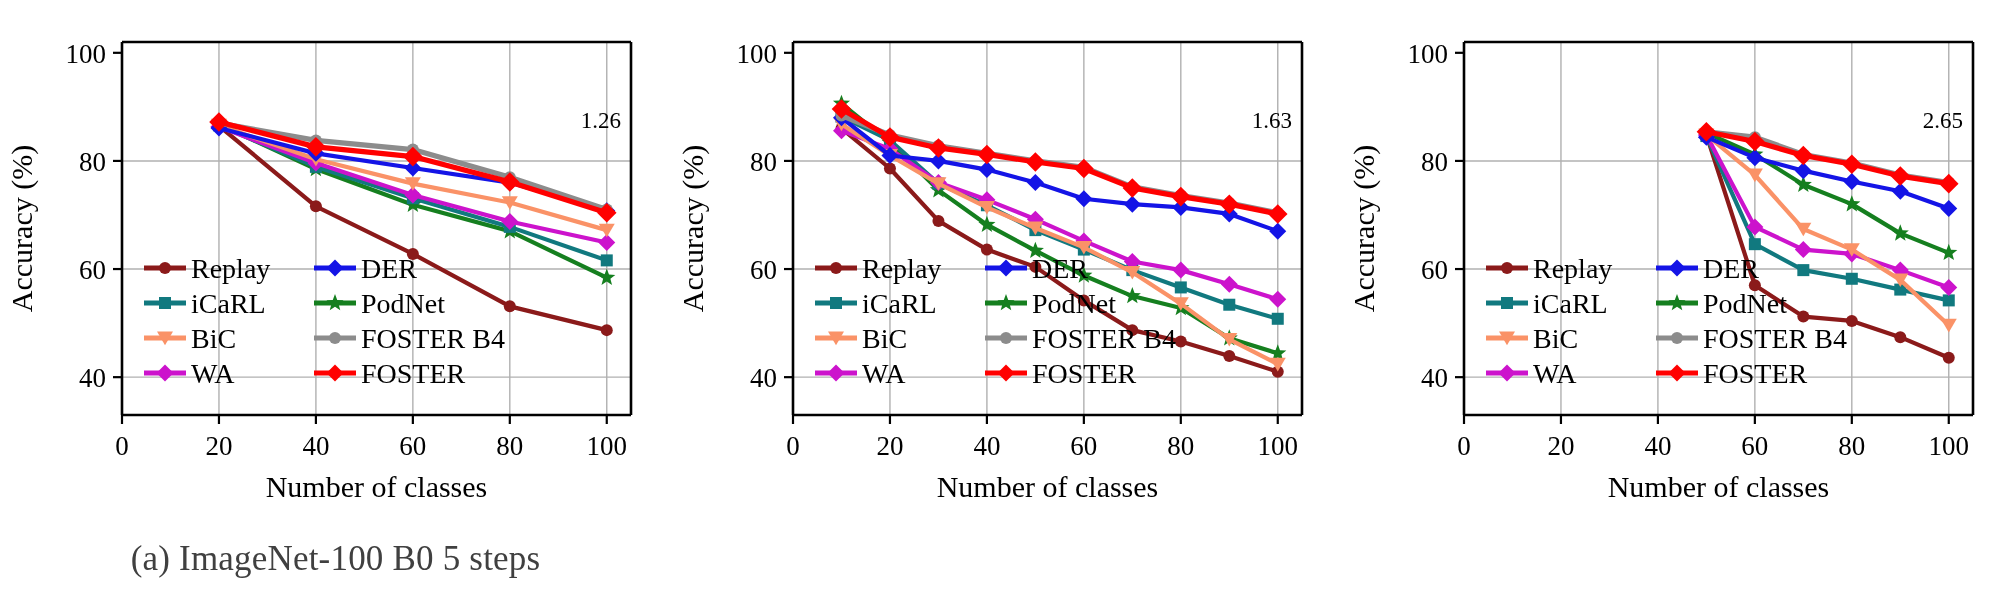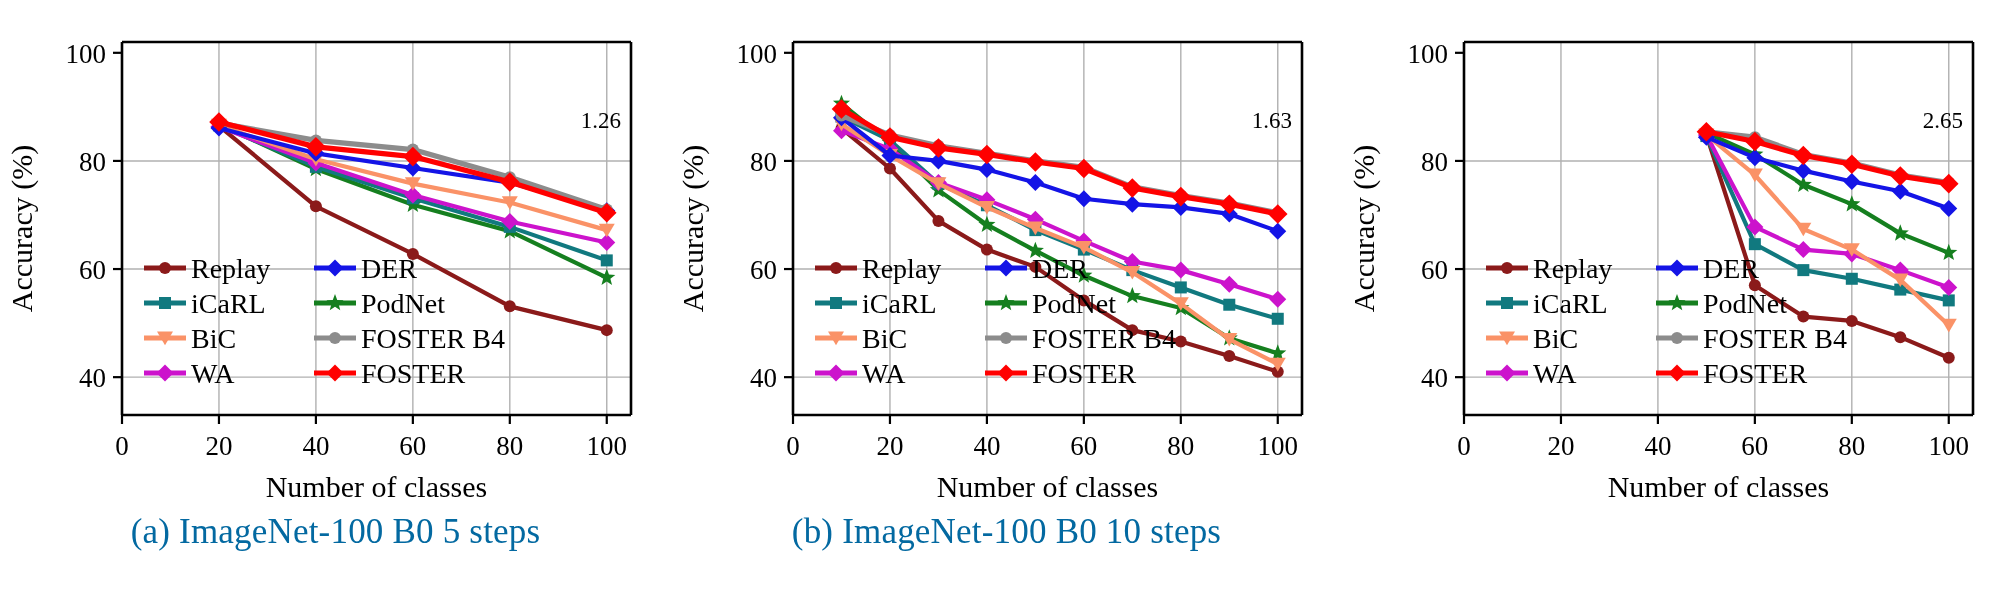--- a/index.html
+++ b/index.html
@@ -1,23 +1,23 @@
 <!DOCTYPE html>
 <html><head>
 <meta charset="utf-8">
 <style>
   html,body{margin:0;padding:0;background:#ffffff;}
   body{width:2013px;height:610px;font-family:"Liberation Serif",serif;color:#000;overflow:hidden;}
   #figure{position:relative;width:2013px;height:610px;}
   .panel{position:absolute;top:0;width:671px;height:610px;}
   .panel-svg{display:block;}
   .caption{
-    position:absolute;left:0;width:671px;top:512px;
+    position:absolute;left:0;width:671px;top:539px;
     text-align:center;font-family:"Liberation Serif",serif;
-    font-size:35px;letter-spacing:0.2px;color:#0369a1;white-space:nowrap;
+    font-size:35px;letter-spacing:0.2px;color:#404040;white-space:nowrap;
   }
   text{font-family:"Liberation Serif",serif;fill:#000;}
   .tick-label{font-size:27px;}
   .axis-title{font-size:30px;}
   .legend-label{font-size:28px;}
   .annot{font-size:23px;}
 </style>
 </head>
 <body>
 
@@ -359,21 +359,20 @@
             <polygon points="165,364.5 173.5,373 165,381.5 156.5,373" fill="#CC13CC"></polygon>
             <text x="191" y="383" class="legend-label">WA</text>
           </g>
           <g>
             <line x1="314" y1="373" x2="356" y2="373" stroke="#FF0000" stroke-width="5"></line>
             <polygon points="335,364.5 343.5,373 335,381.5 326.5,373" fill="#FF0000"></polygon>
             <text x="361" y="383" class="legend-label">FOSTER</text>
           </g>
         </g>
       </svg>
-      <div class="caption">(b) ImageNet-100 B0 10 steps</div>
     </div>
     <div class="panel" style="left: 1342px;">
       <svg width="671" height="505" viewBox="0 0 671 505" class="panel-svg">
         <rect x="122" y="42" width="509" height="373" fill="#ffffff"></rect>
         <g>
           <line x1="218.95238095238096" y1="42" x2="218.95238095238096" y2="415" stroke="#b0b0b0" stroke-width="1.4"></line>
           <line x1="315.9047619047619" y1="42" x2="315.9047619047619" y2="415" stroke="#b0b0b0" stroke-width="1.4"></line>
           <line x1="412.85714285714283" y1="42" x2="412.85714285714283" y2="415" stroke="#b0b0b0" stroke-width="1.4"></line>
           <line x1="509.8095238095238" y1="42" x2="509.8095238095238" y2="415" stroke="#b0b0b0" stroke-width="1.4"></line>
           <line x1="606.7619047619048" y1="42" x2="606.7619047619048" y2="415" stroke="#b0b0b0" stroke-width="1.4"></line>

